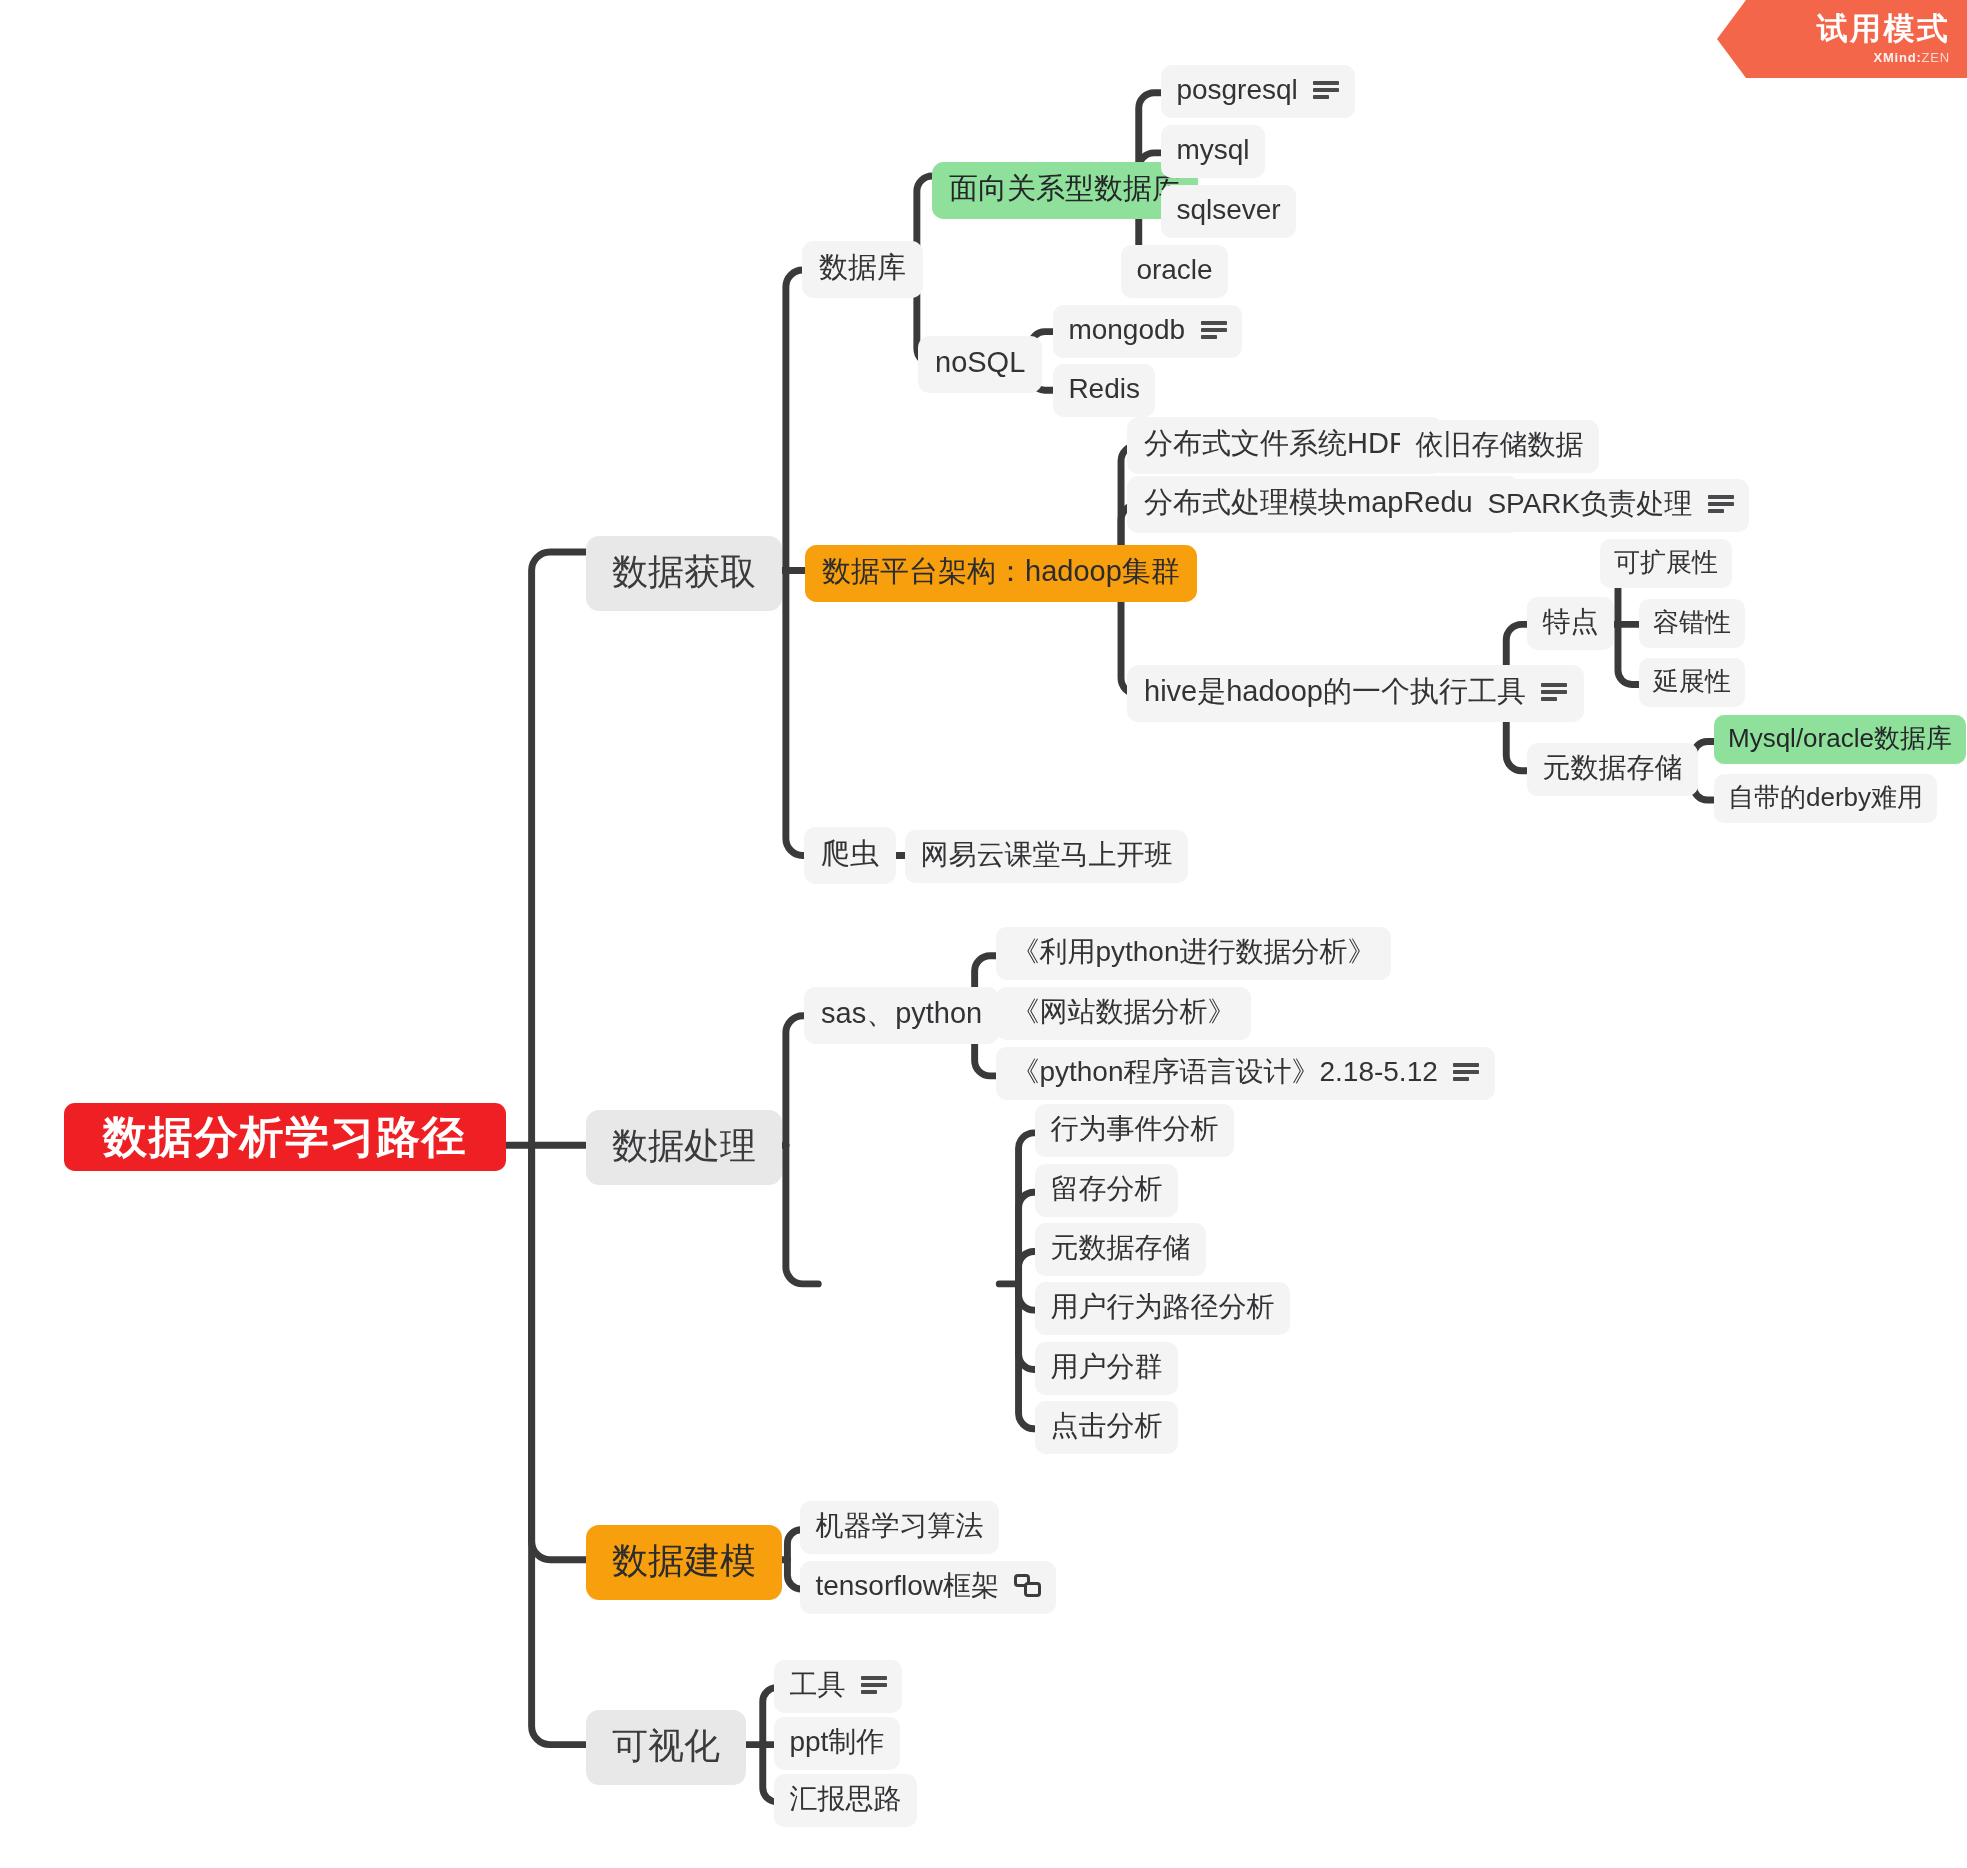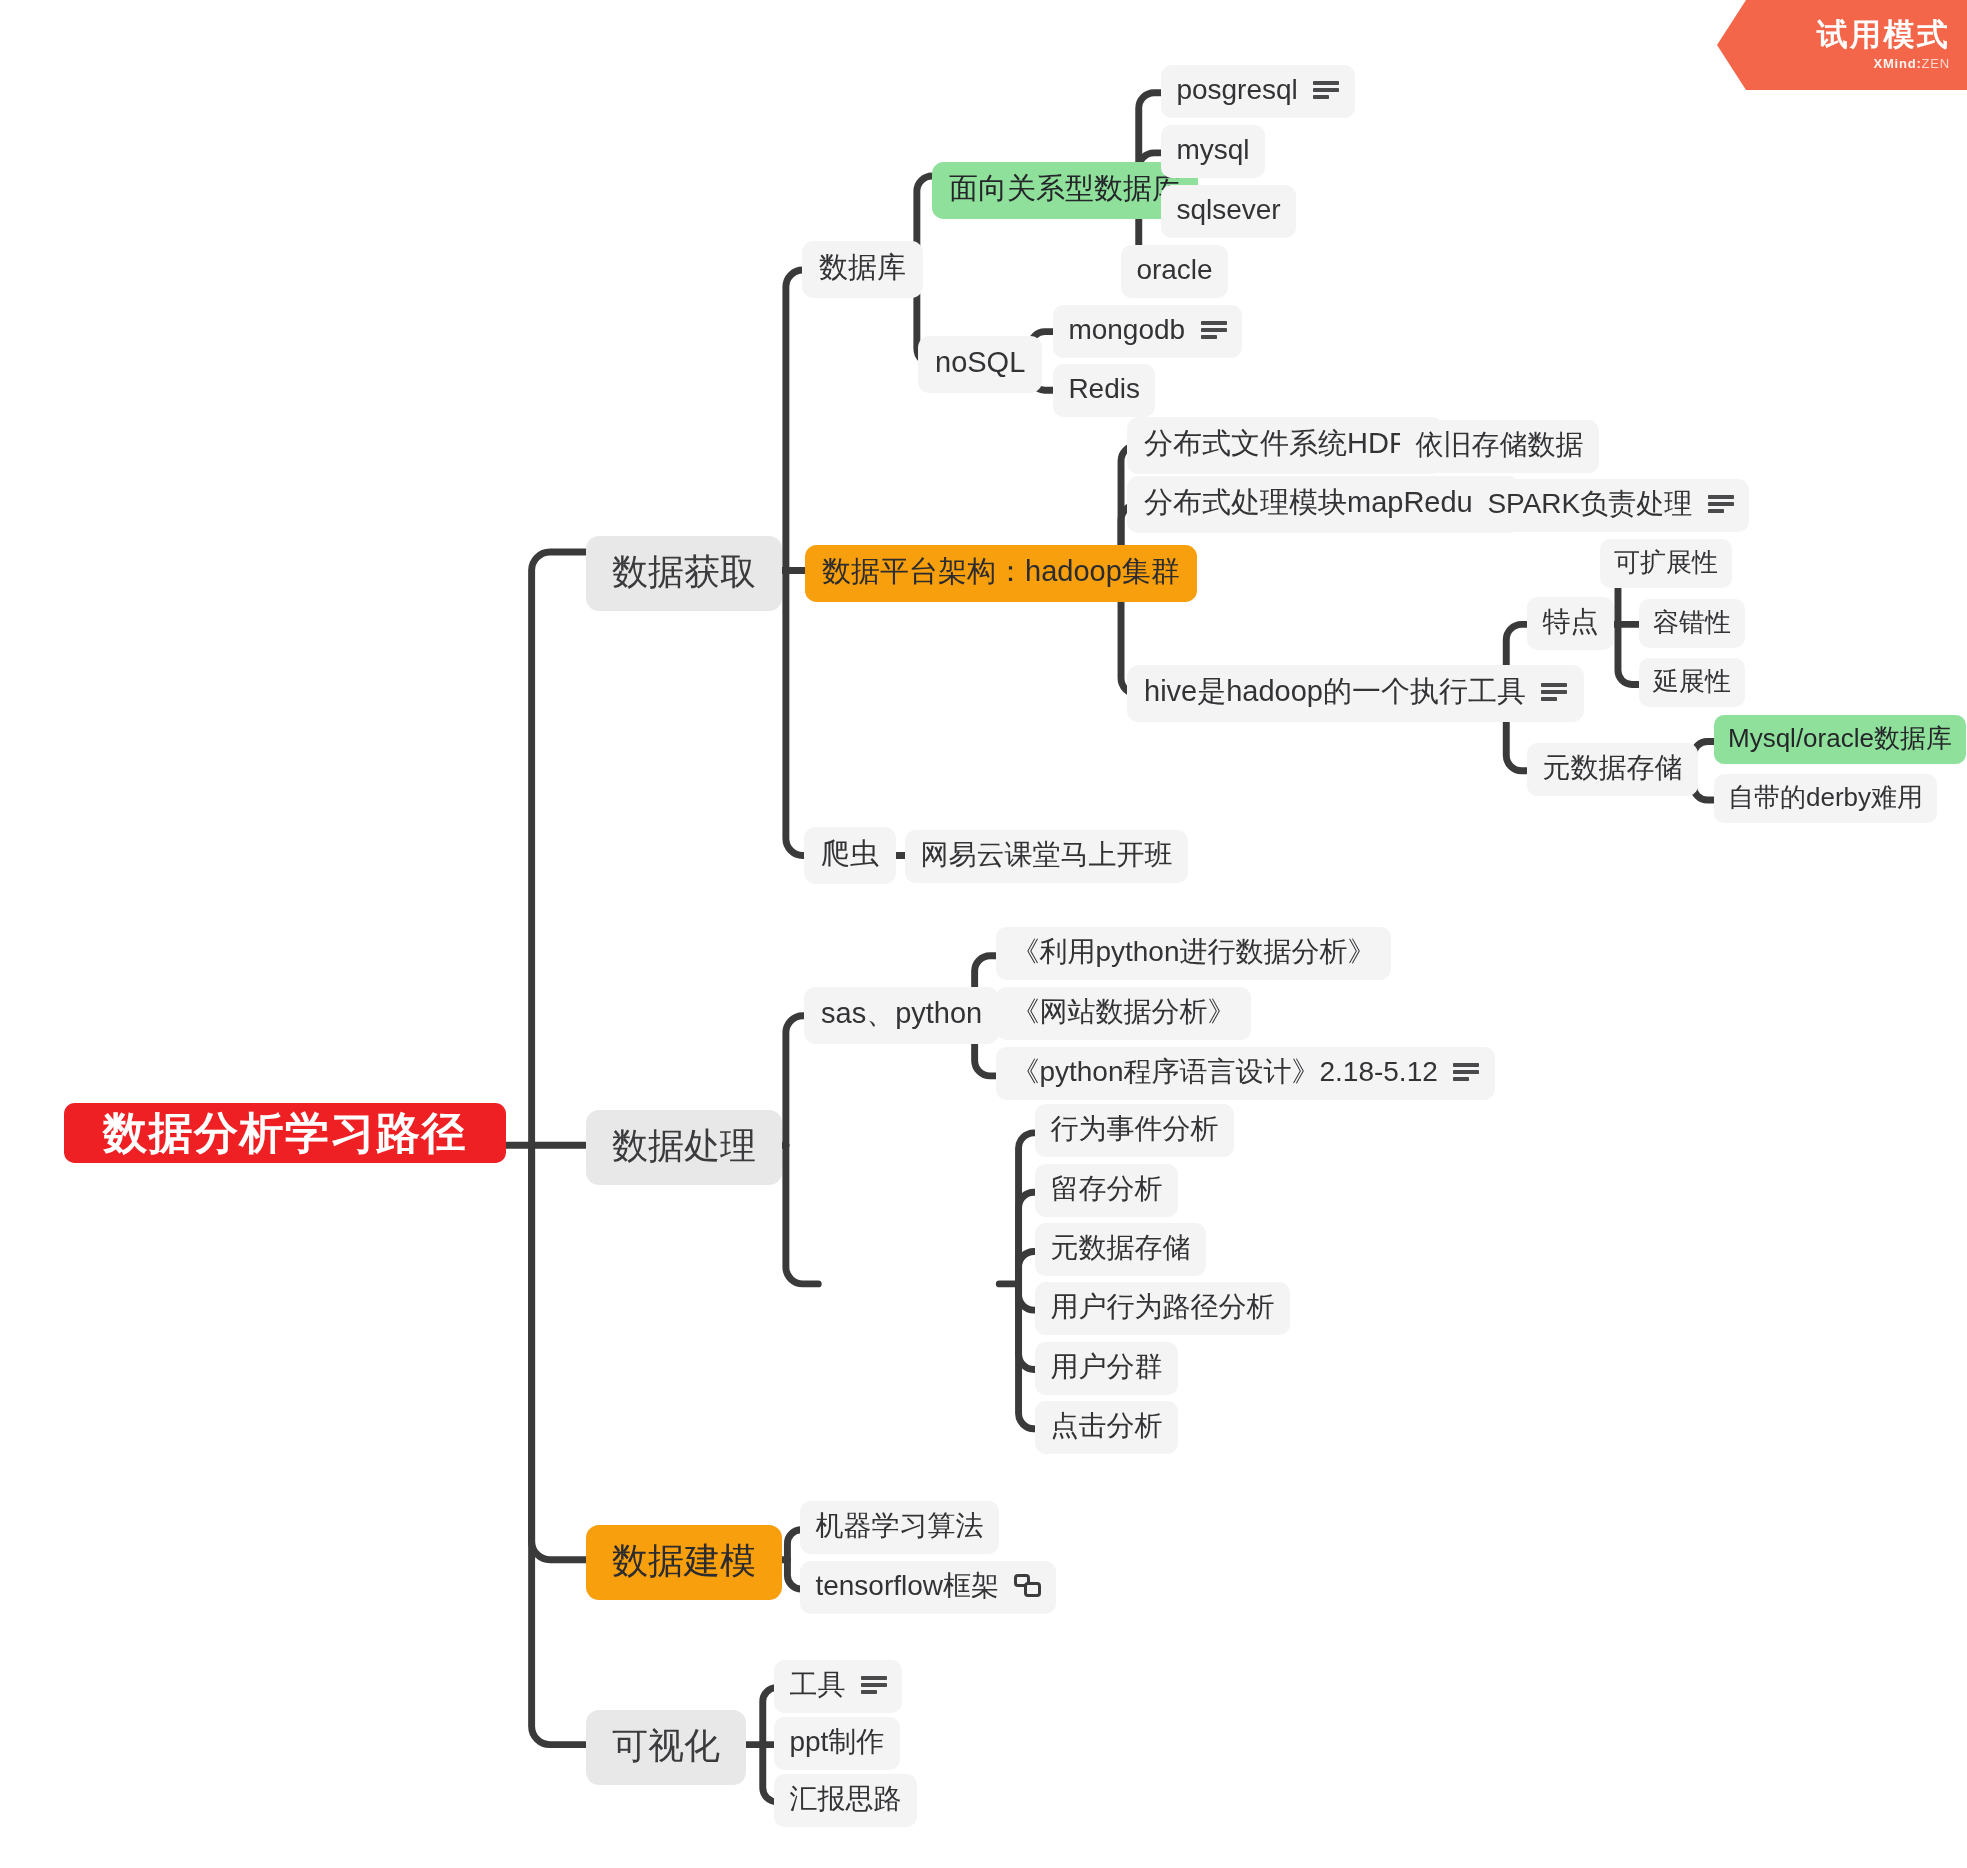--- a/index.html
+++ b/index.html
@@ -69,21 +69,21 @@
     border-radius: 10px;
   }
 
   .node.green  { background: #8fe09a; color: #24262a; }
   .node.orange { background: #f79f0d; color: #2c2c2e; }
 
   
   #root-node {
     position: absolute;
     left: 64px; top: 1103px;
-    width: 442px; height: 60px;
+    width: 442px; height: 68px;
     background: #ef2024;
     border-radius: 10.8px;
     display: flex;
     align-items: center;
     justify-content: center;
     color: #ffffff;
     font-size: 44px;
     font-weight: bold;
     letter-spacing: 1.5px;
   }
@@ -122,21 +122,21 @@
     border-radius: 3.9px;
     background: transparent;
   }
   .icon-link b:nth-child(1) { left: 0;  top: 0;  width: 15.4px; height: 12.3px; }
   .icon-link b:nth-child(2) { left: 9.2px; top: 7.7px; width: 17px; height: 15.4px; background:#f4f4f5; }
 
   
   #trial-banner {
     position: absolute;
     right: 0; top: 0;
-    width: 250px; height: 90px;
+    width: 250px; height: 78px;
     background: #f4664a;
     color: #ffffff;
     clip-path: polygon(29px 0, 100% 0, 100% 100%, 29px 100%, 0 50%);
     display: flex;
     flex-direction: column;
     align-items: flex-end;
     justify-content: center;
     padding-right: 17px;
   }
   #trial-banner .tb-main {

